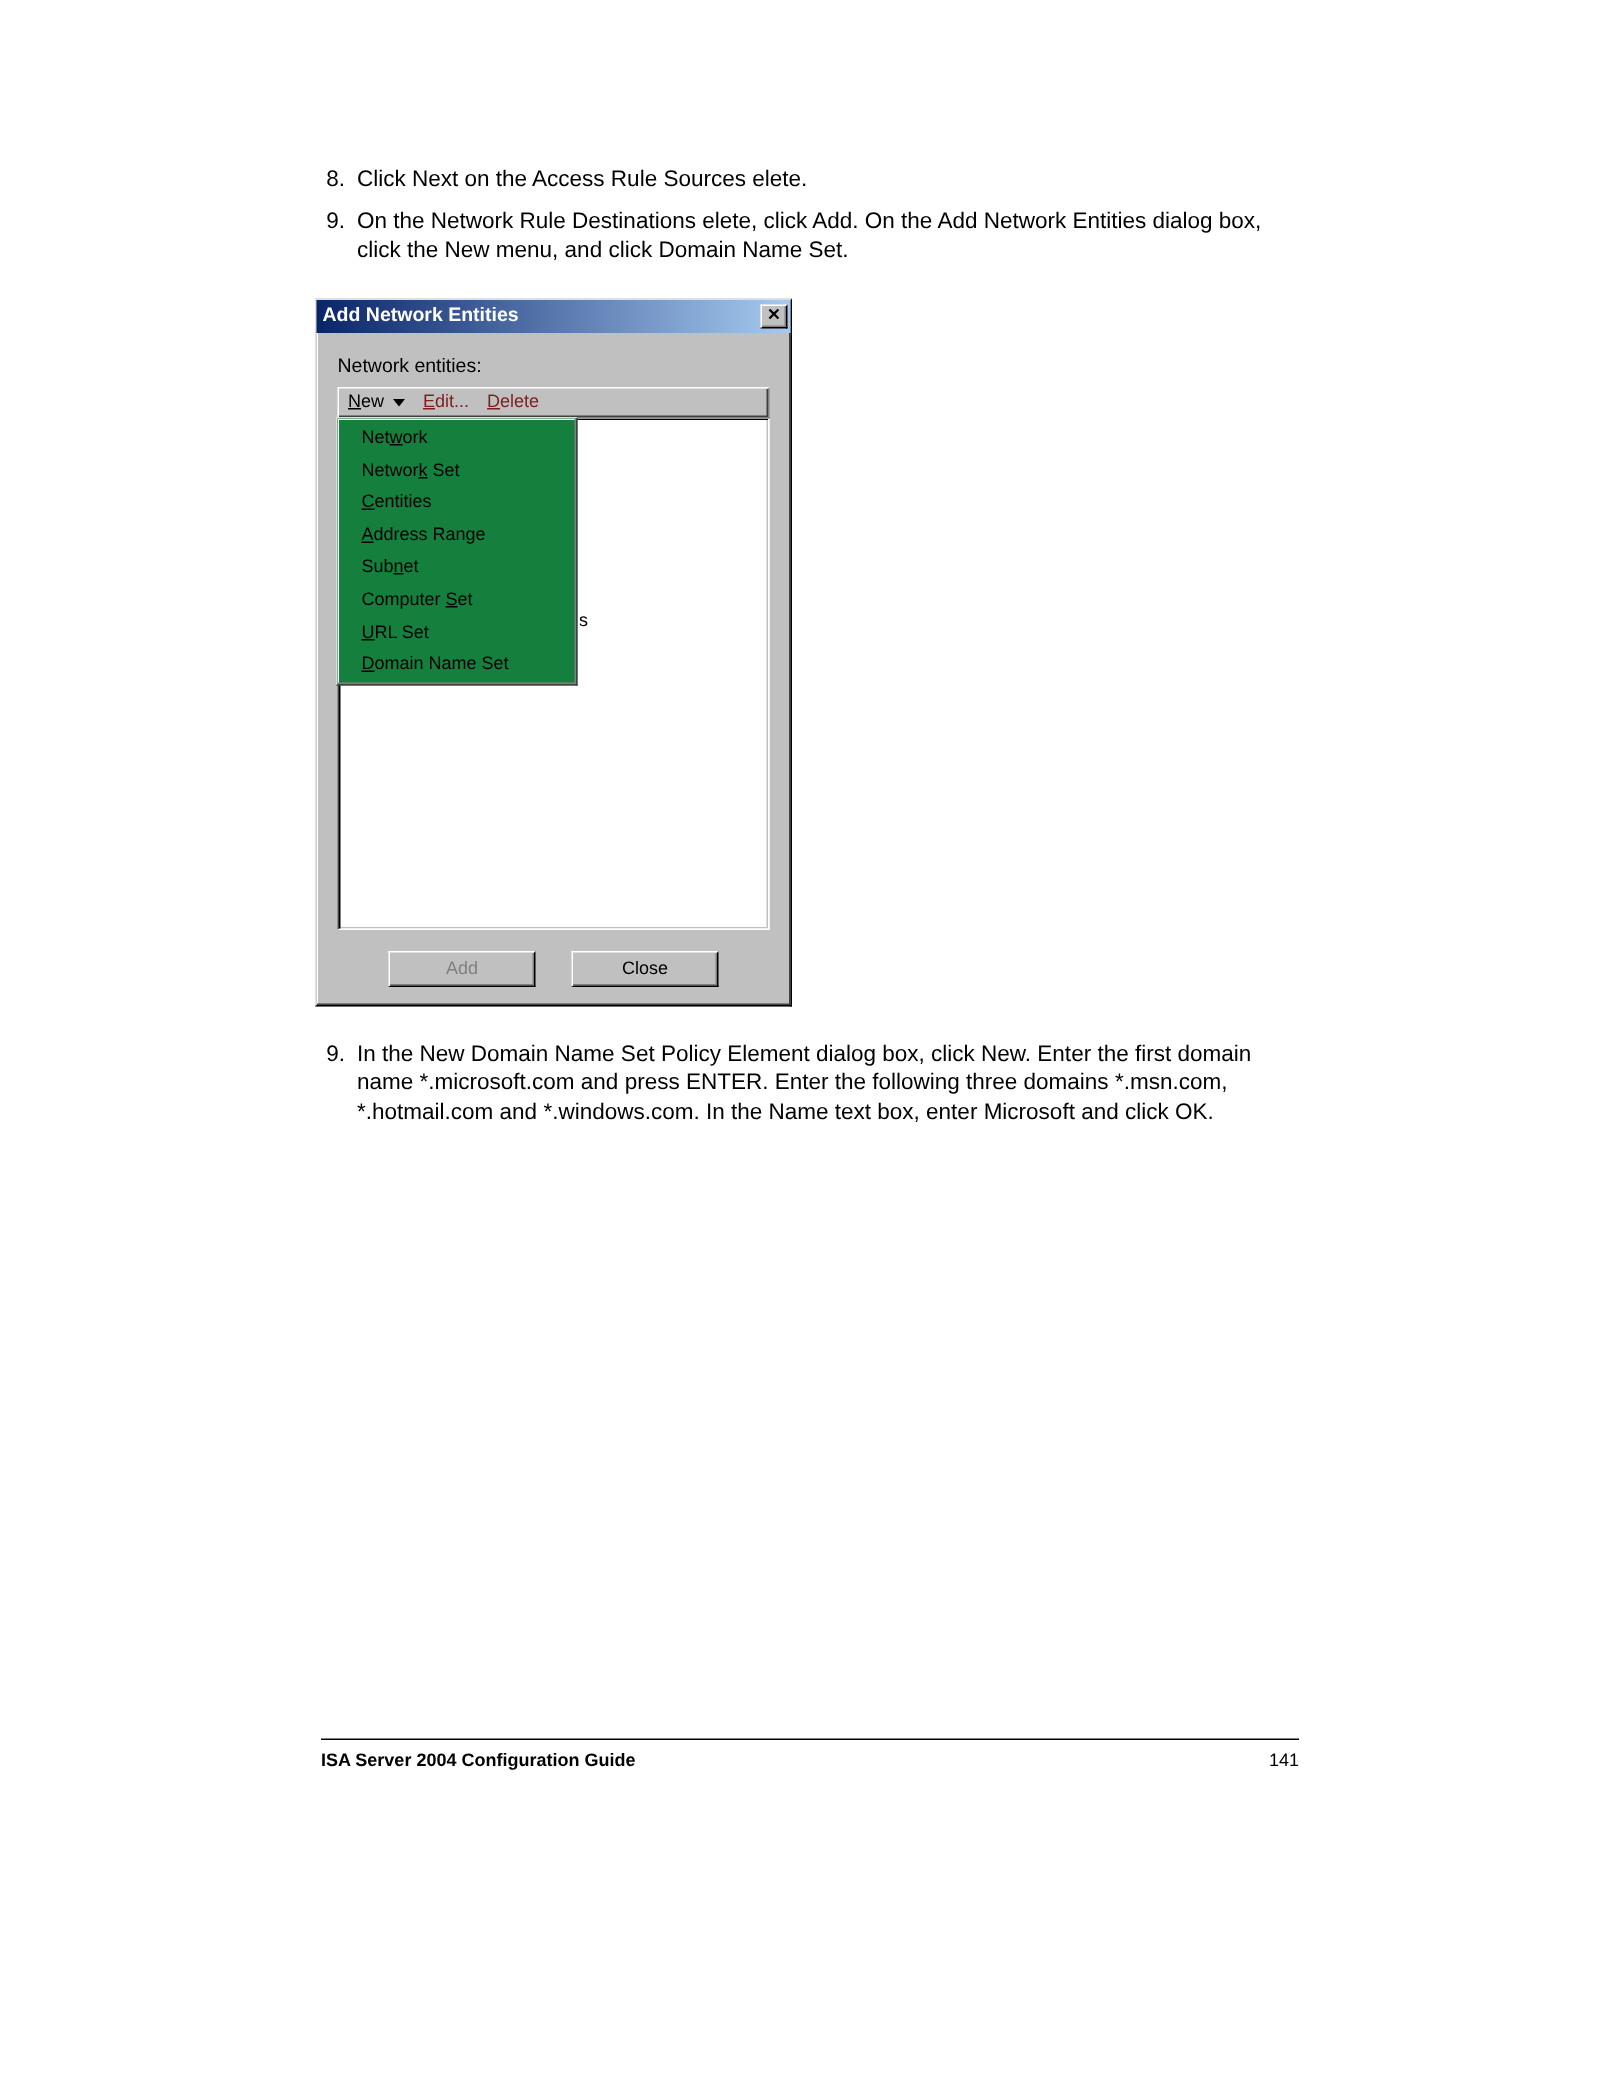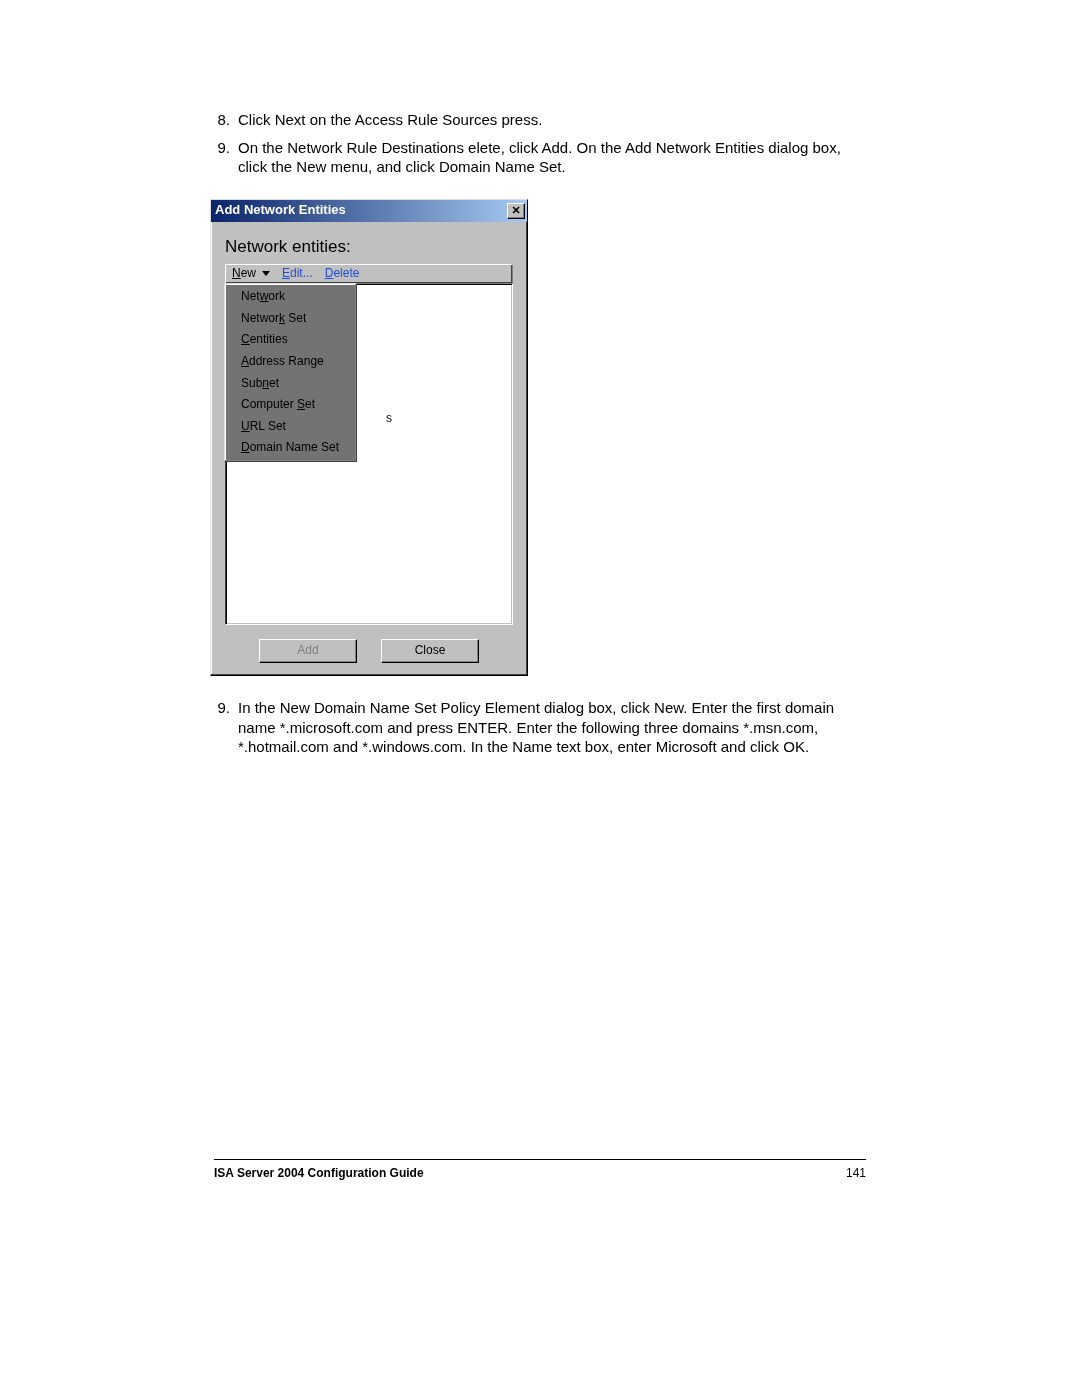--- a/index.html
+++ b/index.html
@@ -71,21 +71,21 @@
     font-family: Arial;
     font-size: 11px;
     font-weight: bold;
     color: #000;
     cursor: default;
   }
   .dialog-inner {
     padding: 14px 14px 12px 14px;
   }
   .field-label {
-    font-size: 17px;
+    font-size: 13px;
     margin-bottom: 6px;
   }
 
   .toolbar {
     background: #c0c0c0;
     border: 1px solid #808080;
     border-top-color: #fff;
     border-left-color: #fff;
     box-shadow: inset -1px -1px 0 #404040;
     padding: 1px 6px 2px 6px;
@@ -94,40 +94,40 @@
     font-size: 12px;
     position: relative;
     z-index: 2;
   }
   .tb-item {
     display: inline-flex;
     align-items: center;
     gap: 4px;
     cursor: default;
   }
-  .tb-item.disabled { color: #1d4ed8; }
+  .tb-item.disabled { color: #7f1d1d; }
   .caret-down {
     width: 0; height: 0;
     border-left: 4px solid transparent;
     border-right: 4px solid transparent;
     border-top: 5px solid #000;
     margin-left: 2px;
   }
   .mn-underline { text-decoration: underline; }
 
   .menu-dd {
     position: relative;
     margin-top: -1px;
   }
   .dropdown {
     position: absolute;
     left: -1px;
     top: 0;
-    width: 133px;
-    background: #737373;
+    width: 161px;
+    background: #15803d;
     border: 1px solid #404040;
     border-top-color: #dfdfdf;
     border-left-color: #dfdfdf;
     box-shadow: inset -1px -1px 0 #808080, inset 1px 1px 0 #fff;
     padding: 2px;
     z-index: 3;
   }
   .dd-item {
     padding: 3px 8px 3px 14px;
     font-size: 12px;
@@ -191,21 +191,21 @@
   }
   .footer-left { font-weight: bold; }
 </style>
 </head>
 <body>
 
 <div class="page">
 
   <div class="step">
     <div class="step-num">8.</div>
-    <div class="step-body"><span>Click </span><span class="bold">Next</span><span> on the </span><span class="bold">Access Rule Sources</span><span> press.</span></div>
+    <div class="step-body"><span>Click </span><span class="bold">Next</span><span> on the </span><span class="bold">Access Rule Sources</span><span> elete.</span></div>
   </div>
 
   <div class="step">
     <div class="step-num">9.</div>
     <div class="step-body"><span>On the </span><span class="bold">Network Rule Destinations</span><span> elete, click </span><span class="bold">Add</span><span>. On the </span><span class="bold">Add Network Entities</span><span> dialog box, click the </span><span class="bold">New</span><span> menu, and click </span><span class="bold">Domain Name Set</span><span>.</span></div>
   </div>
 
   <div class="dialog-wrap">
     <div class="dialog">
       <div class="titlebar">

